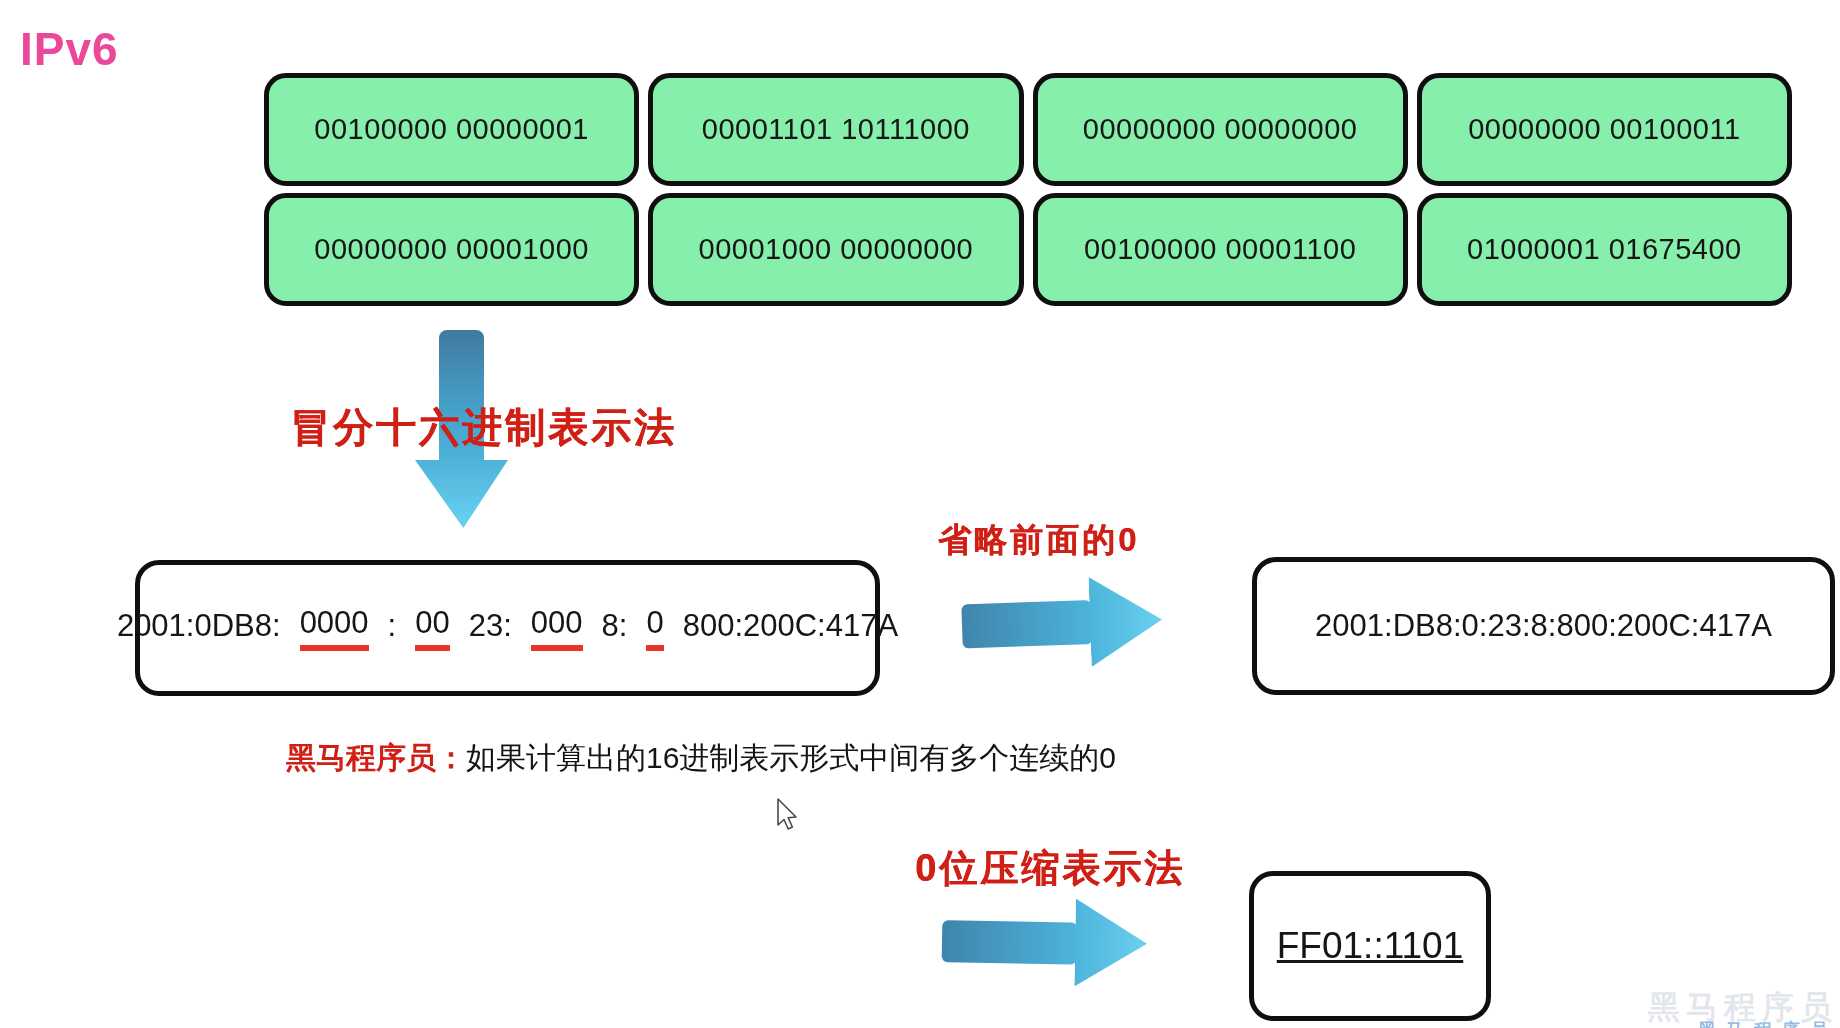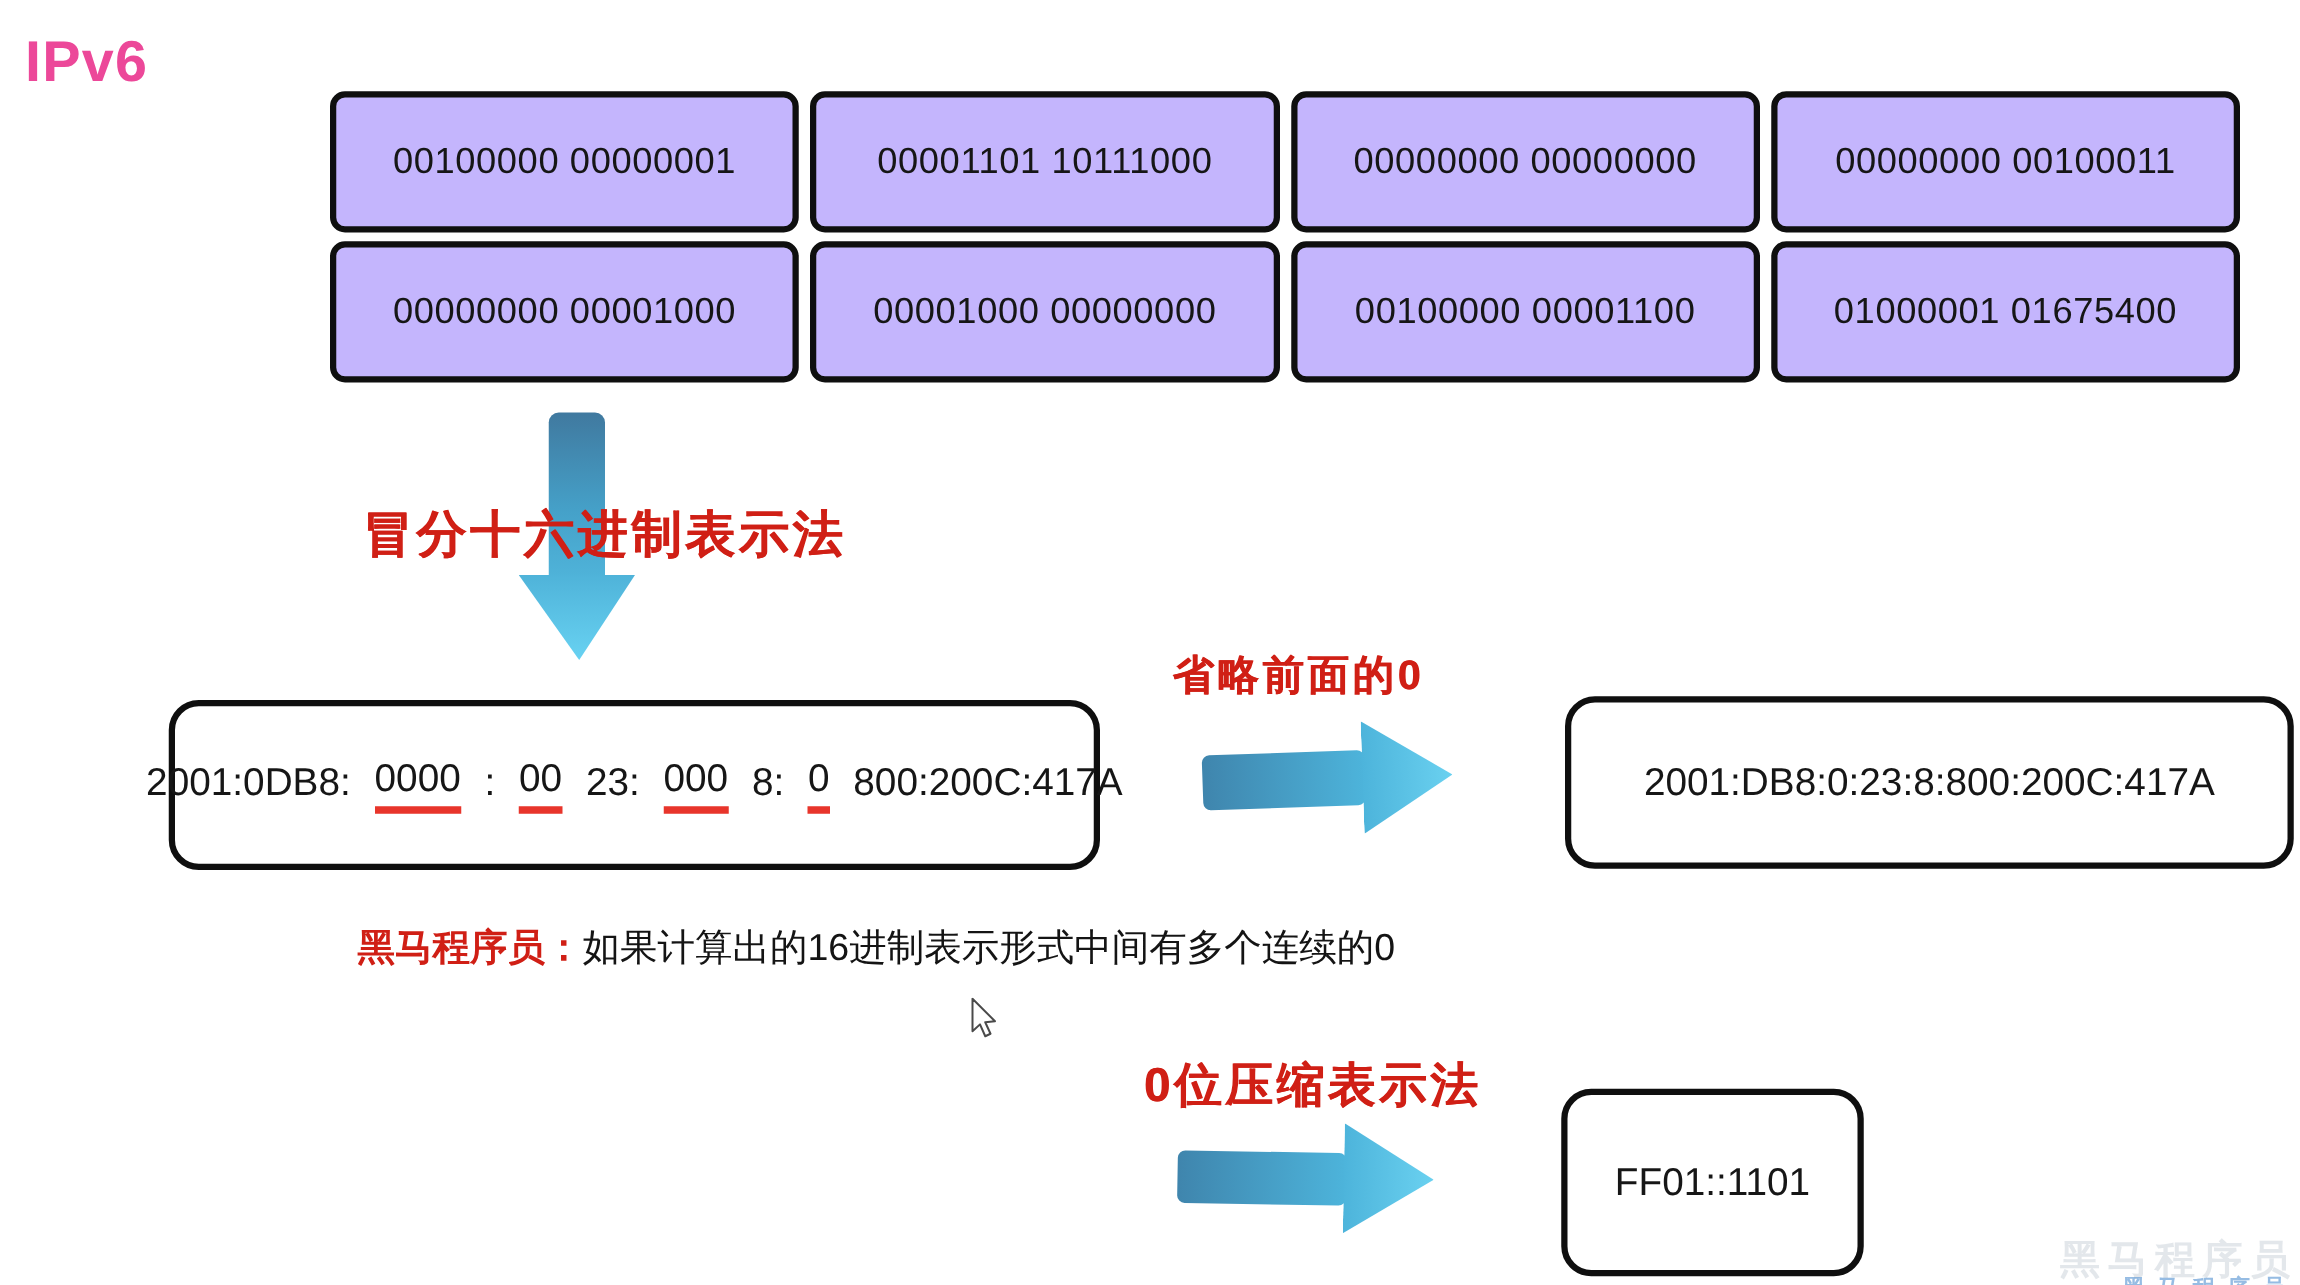--- a/index.html
+++ b/index.html
@@ -17,21 +17,21 @@
     font-size:46px;font-weight:bold;color:#ec4899;letter-spacing:1px;
   }
 
   
   .bin-grid{
     left:264px;top:73px;width:1528px;height:233px;
     display:grid;grid-template-columns:repeat(4,1fr);
     grid-template-rows:1fr 1fr;column-gap:9px;row-gap:7px;
   }
   .bin-box{
-    border:5px solid #0f0f0f;border-radius:12px;background:#c4b5fd;
+    border:5px solid #0f0f0f;border-radius:22px;background:#86efac;
     display:flex;align-items:center;justify-content:center;
     font-size:29px;color:#161616;white-space:pre;letter-spacing:0.5px;
   }
 
   
   .down-arrow{left:415px;top:330px;width:93px;height:198px;}
   .down-arrow .shaft{
     position:absolute;left:24px;top:0;width:45px;height:132px;
     background:linear-gradient(180deg,#40799f 0%,#45a1c9 60%,#4fb3d9 100%);
     border-radius:8px 8px 0 0;
@@ -71,21 +71,21 @@
 
   
   .addr-box{
     border:5px solid #0f0f0f;border-radius:24px;background:#ffffff;
     display:flex;align-items:center;justify-content:center;
     white-space:pre;color:#161616;
   }
   .box-full{left:135px;top:560px;width:735px;height:126px;font-size:31px;gap:19px;}
   .box-short{left:1252px;top:557px;width:573px;height:128px;font-size:31px;}
   .box-zeros{left:425px;top:869px;width:400px;height:127px;font-size:30px;}
-  .box-comp{left:1249px;top:871px;width:232px;height:140px;font-size:31px;}
+  .box-comp{left:1249px;top:871px;width:232px;height:140px;font-size:37px;text-decoration:underline;}
 
   .box-full span{display:inline-block;padding-bottom:4px;}
   .box-full span.u{border-bottom:6px solid #e8352b;}
 
   
   .special-line{left:286px;top:738px;font-size:30px;white-space:nowrap;}
   .special-line .red{color:#d01f15;font-weight:bold;}
   .special-line .blk{color:#141414;}
 
   

